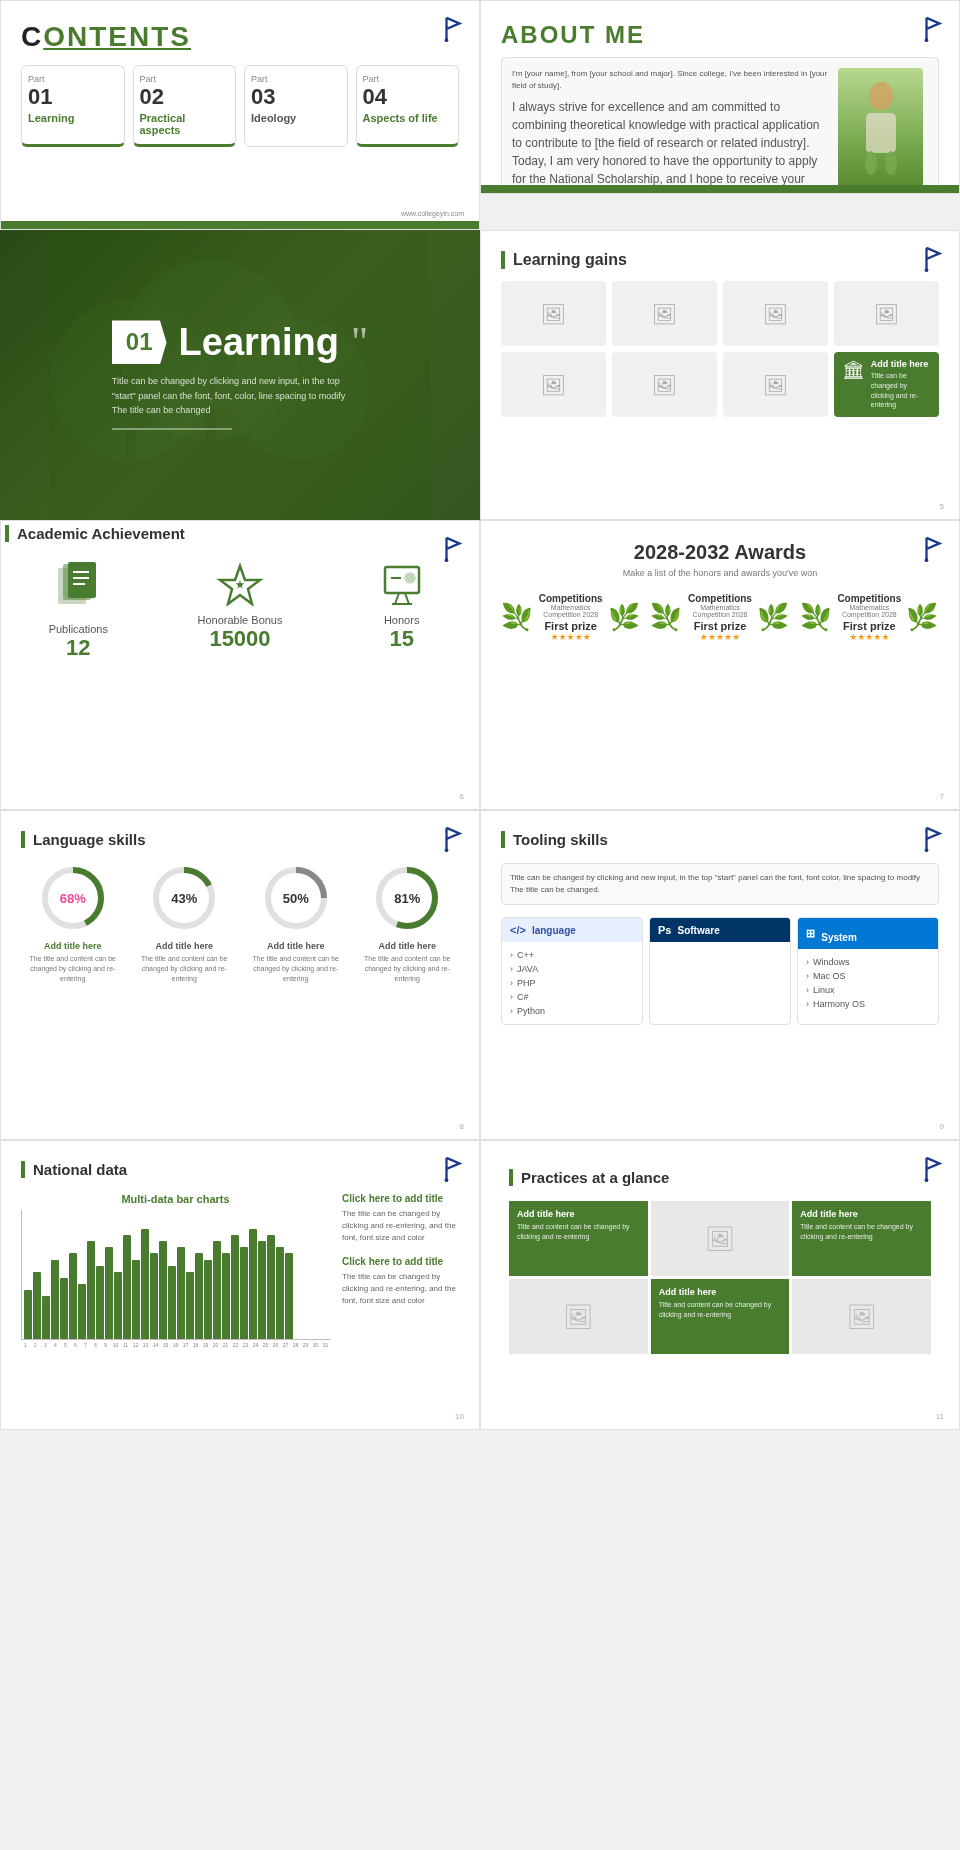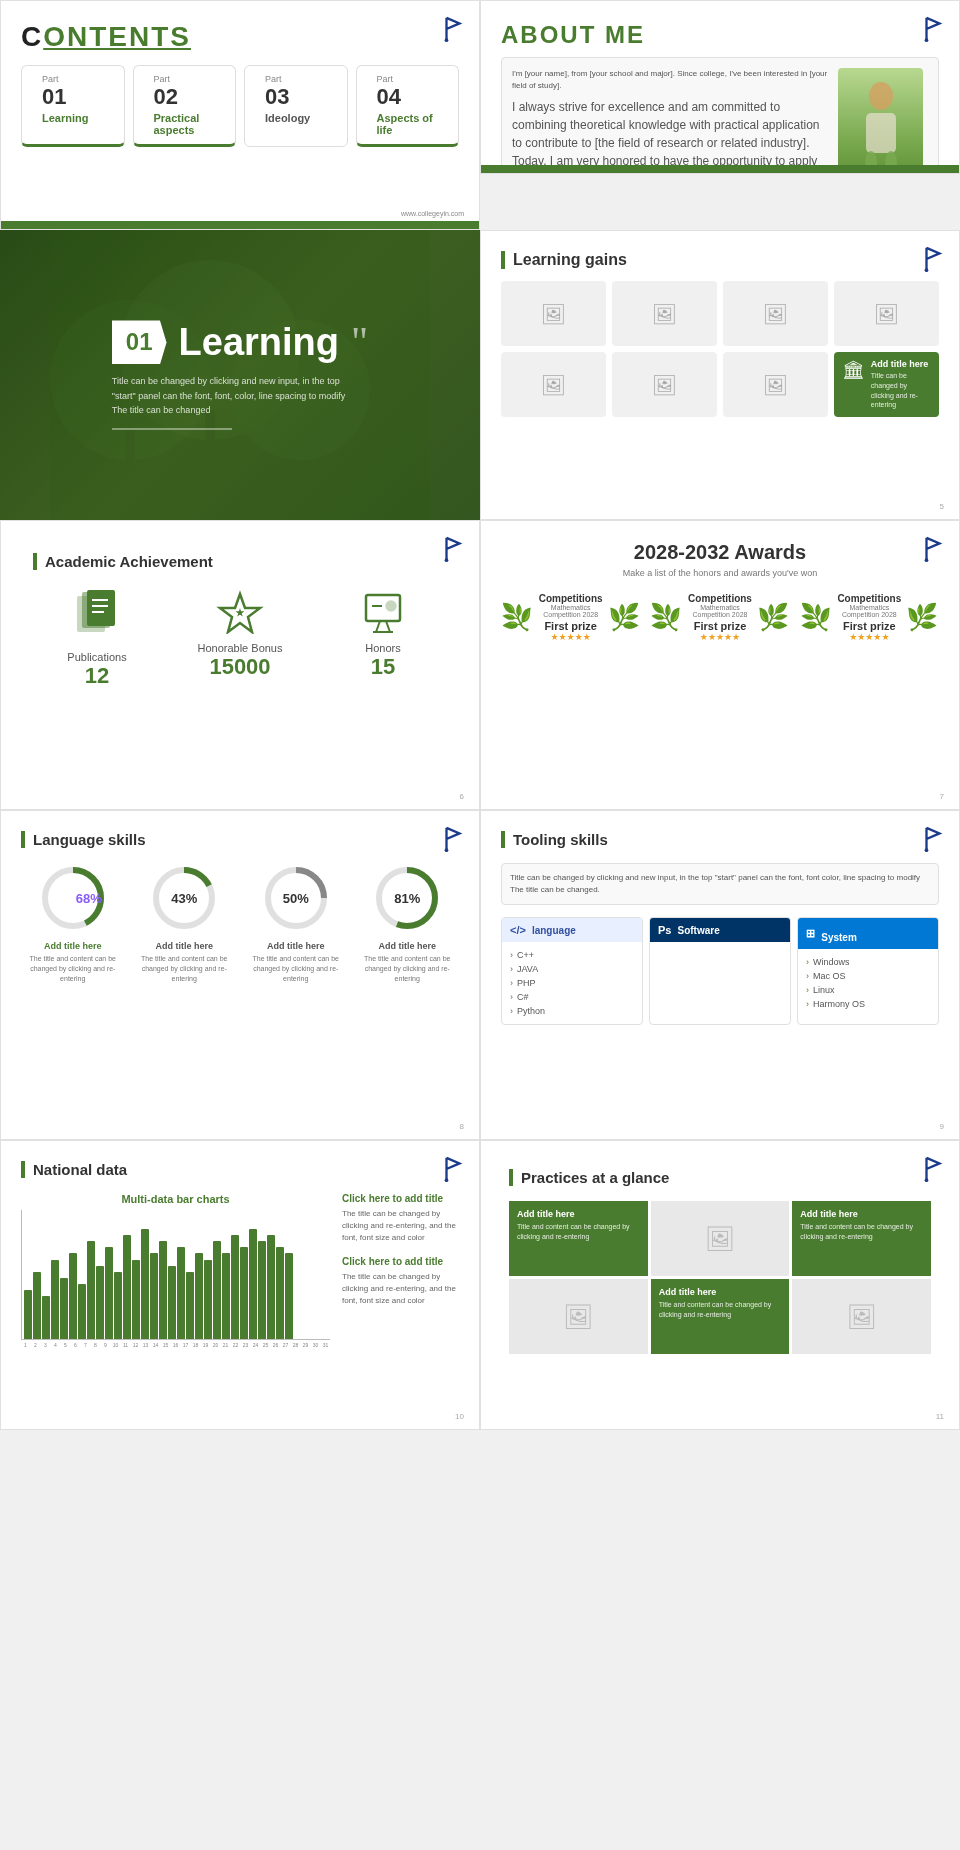--- a/index.html
+++ b/index.html
@@ -2,21 +2,21 @@
 <html><head>
   <meta charset="utf-8">
   <style>
     * { margin: 0; padding: 0; box-sizing: border-box; }
     body { width: 960px; font-family: Arial, sans-serif; background: #f0f0f0; }
 
     .grid-2 { display: grid; grid-template-columns: 1fr 1fr; }
     .slide { background: white; position: relative; overflow: hidden; }
     .slide-border { border: 1px solid #e0e0e0; }
     .parts-grid { display: grid; grid-template-columns: repeat(4, 1fr); gap: 8px; margin-top: 5px; }
-    .part-card { background: white; border: 1px solid #ddd; border-radius: 6px; padding: 8px 20px; text-align: left; }
+    .part-card { background: white; border: 1px solid #ddd; border-radius: 6px; padding: 8px 6px; text-align: left; }
     .part-card .part-num-label { font-size: 9px; color: #888; }
     .part-card .part-num { font-size: 22px; font-weight: bold; color: #333; }
     .part-card .part-name { font-size: 11px; font-weight: bold; color: #4a7c2f; margin-top: 2px; }
     .part-card.active { border-bottom: 3px solid #4a7c2f; }
     .green-bar-bottom { position: absolute; bottom: 0; left: 0; right: 0; height: 8px; background: #4a7c2f; }
     .website-text { position: absolute; bottom: 12px; right: 15px; font-size: 7px; color: #888; }
 
     
     .slide-learning { height: 290px; background: linear-gradient(135deg, #3a6b20 0%, #5a8a30 50%, #4a7c2f 100%); position: relative; display: flex; align-items: center; justify-content: center; }
     .learning-overlay { position: absolute; inset: 0; background: rgba(0,0,0,0.3); }
@@ -81,21 +81,21 @@
       <div class="part-card active">
         <div class="part-num-label">Part</div>
         <div class="part-num">04</div>
         <div class="part-name">Aspects of life</div>
       </div>
     </div>
     <div class="green-bar-bottom"></div>
     <div class="website-text">www.collegeyin.com</div>
   </div>
 
-  <div class="slide slide-border" style="padding:20px; height:174px; position:relative;">
+  <div class="slide slide-border" style="padding:20px; height:194px; position:relative;">
     <div class="flag-icon">
       <svg viewBox="0 0 22 28" fill="none">
         <path d="M4 2 L4 26 M4 2 L18 8 L4 14" stroke="#1a3a8a" stroke-width="2.5" fill="none"></path>
         <circle cx="4" cy="26" r="2" fill="#1a3a8a"></circle>
       </svg>
     </div>
     <div style="font-size:24px; font-weight:900; color:#4a7c2f; margin-bottom:8px; letter-spacing:2px;">ABOUT ME</div>
     <div style="display:flex; gap:10px; background:#f8f8f8; border:1px solid #e0e0e0; border-radius:4px; padding:10px; height:155px;">
       <div style="flex:1;">
         <p style="font-size:8px; color:#555; margin-bottom:6px; line-height:1.5;">I'm [your name], from [your school and major]. Since college, I've been interested in [your field of study].</p>
@@ -177,21 +177,21 @@
           <div>
             <div style="font-size:9px; font-weight:bold; color:white;">Add title here</div>
             <div style="font-size:7px; color:rgba(255,255,255,0.85); margin-top:2px; line-height:1.4;">Title can be changed by clicking and re-entering</div>
           </div>
         </div>
       </div>
     </div>
     <div class="slide-num">5</div>
   </div>
 
-  <div class="slide slide-border" style="padding:32px; height:290px; position:relative;">
+  <div class="slide slide-border" style="padding:4px; height:290px; position:relative;">
     <div class="flag-icon">
       <svg viewBox="0 0 22 28" fill="none">
           <path d="M4 2 L4 26 M4 2 L18 8 L4 14" stroke="#1a3a8a" stroke-width="2.5" fill="none"></path>
           <circle cx="4" cy="26" r="2" fill="#1a3a8a"></circle>
         </svg>
     </div>
     <div class="section-title">Academic Achievement</div>
     <div class="achievement-grid">
       <div class="achievement-item">
         <div style="font-size:38px; color:#4a7c2f; margin-bottom:8px;">
@@ -294,21 +294,21 @@
     </div>
     <div class="section-title">Language skills</div>
     <div style="display:grid; grid-template-columns:repeat(4,1fr); gap:8px; margin-top:10px;">
 
       <div class="circle-item">
         <div style="position:relative; width:70px; height:70px; margin:0 auto 8px;">
           <svg width="70" height="70" viewBox="0 0 70 70">
             <circle cx="35" cy="35" r="28" fill="none" stroke="#e0e0e0" stroke-width="6"></circle>
             <circle cx="35" cy="35" r="28" fill="none" stroke="#4a7c2f" stroke-width="6" stroke-dasharray="119 175" stroke-dashoffset="44" transform="rotate(-90 35 35)"></circle>
           </svg>
-          <div style="position:absolute; top:50%; left:50%; transform:translate(-50%,-50%); font-size:13px; font-weight:bold; color:#8b5cf6;margin-left:16px;">68%</div>
+          <div style="position:absolute; top:50%; left:50%; transform:translate(-50%,-50%); font-size:13px; font-weight:bold; color:#ec4899;">68%</div>
         </div>
         <div style="font-size:9px; font-weight:bold; color:#4a7c2f; margin-bottom:3px;">Add title here</div>
         <div style="font-size:7px; color:#777; line-height:1.4;">The title and content can be changed by clicking and re-entering</div>
       </div>
 
       <div class="circle-item">
         <div style="position:relative; width:70px; height:70px; margin:0 auto 8px;">
           <svg width="70" height="70" viewBox="0 0 70 70">
             <circle cx="35" cy="35" r="28" fill="none" stroke="#e0e0e0" stroke-width="6"></circle>
             <circle cx="35" cy="35" r="28" fill="none" stroke="#4a7c2f" stroke-width="6" stroke-dasharray="75 175" stroke-dashoffset="44" transform="rotate(-90 35 35)"></circle>

